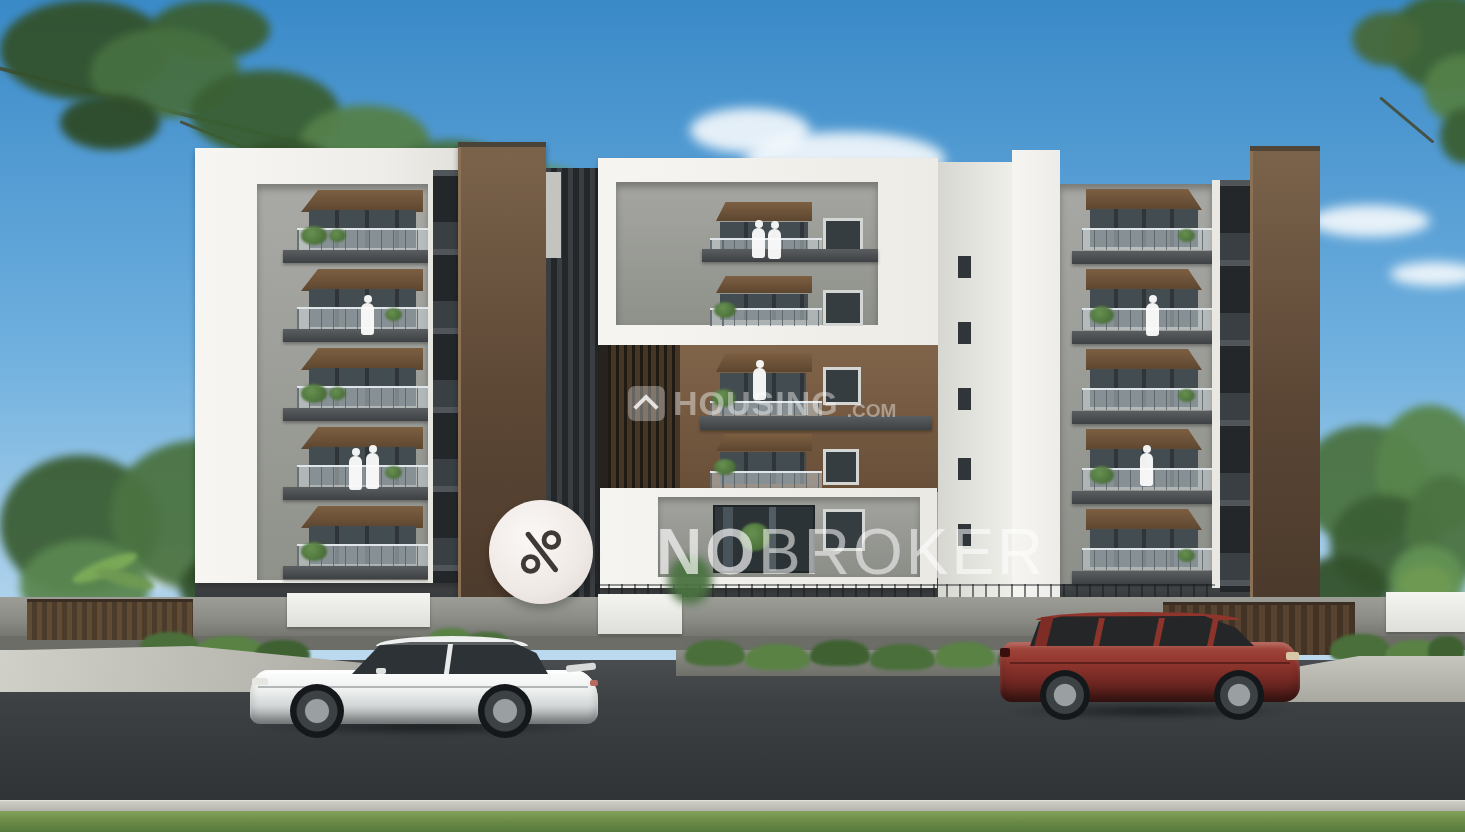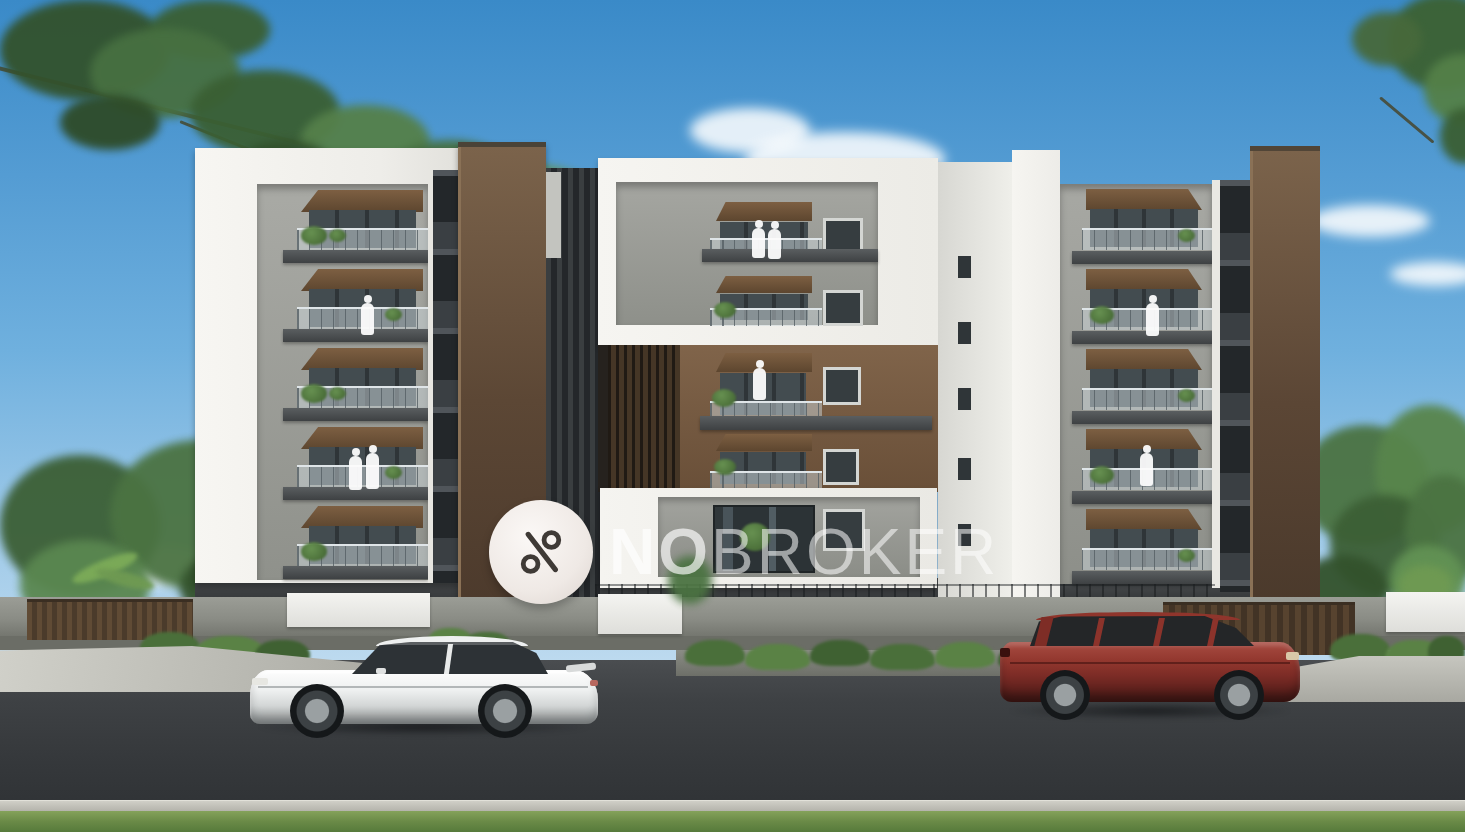--- a/index.html
+++ b/index.html
@@ -127,21 +127,21 @@
   .crHead{left:286px;top:40px;width:13px;height:8px;background:#d9c8a8;border-radius:2px;}
   .crTail{left:0;top:36px;width:10px;height:9px;background:#3a100e;border-radius:2px;}
   .crLine{left:10px;top:50px;width:280px;height:2px;background:rgba(58,14,12,.55);}
   
   .wmH{left:628px;top:383px;height:40px;display:flex;align-items:center;gap:8px;position:absolute;}
   .wmH *{position:static;}
   .whIcon{position:relative;width:37px;height:35px;border-radius:7px;background:rgba(255,255,255,.32);}
   .whIcon::after{content:"";position:absolute;left:9px;top:12px;width:14px;height:14px;border-top:4px solid rgba(255,255,255,.8);border-left:4px solid rgba(255,255,255,.8);transform:rotate(45deg);}
   .whText{font-weight:bold;font-size:34px;line-height:1;letter-spacing:1px;color:rgba(255,255,255,.42);}
   .whCom{font-weight:bold;font-size:19px;line-height:1;color:rgba(255,255,255,.40);align-self:flex-end;margin-bottom:3px;}
-  .wmN{left:489px;top:500px;height:104px;display:flex;align-items:center;position:absolute;}
+  .wmN{left:489px;top:500px;height:104px;display:flex;align-items:center;position:absolute;gap:47px;}
   .wmN *{position:static;}
   .nbIcon{position:relative;width:104px;height:104px;border-radius:50%;background:radial-gradient(circle at 40% 35%,#fbf8f6 0%,#efe9e5 60%,#dcd4cf 100%);box-shadow:0 5px 9px rgba(0,0,0,.25);flex:0 0 auto;}
   .nbIcon svg{position:absolute;left:20px;top:20px;}
   .nbText{margin-left:16px;font-size:64px;letter-spacing:3px;color:rgba(255,255,255,.55);white-space:nowrap;}
   .nbNo{font-weight:700;color:rgba(255,255,255,.66);}
   .nbBroker{font-weight:400;}
 </style>
 </head>
 <body>
 
@@ -425,20 +425,25 @@
     <div class="crP" style="left:96px;"></div>
     <div class="crP" style="left:156px;"></div>
     <div class="crP" style="left:210px;"></div>
     <div class="crLine"></div>
     <div class="wheel crWr"></div>
     <div class="wheel crWf"></div>
     <div class="crHead"></div>
     <div class="crTail"></div>
   </div>
 
+  <div class="wmH">
+    <div class="whIcon"></div>
+    <div class="whText">HOUSING</div>
+    <div class="whCom">.COM</div>
+  </div>
 
   <div class="wmN">
     <div class="nbIcon">
       <svg width="64" height="64" viewBox="0 0 40 40">
         <line x1="12" y1="9" x2="29" y2="31" stroke="#3f3a36" stroke-width="3.2" stroke-linecap="round"></line>
         <circle cx="26.5" cy="12.5" r="4.6" fill="none" stroke="#3f3a36" stroke-width="3"></circle>
         <circle cx="13.5" cy="27.5" r="4.6" fill="none" stroke="#3f3a36" stroke-width="3"></circle>
       </svg>
     </div>
     <div class="nbText"><span class="nbNo">NO</span><span class="nbBroker">BROKER</span></div>

